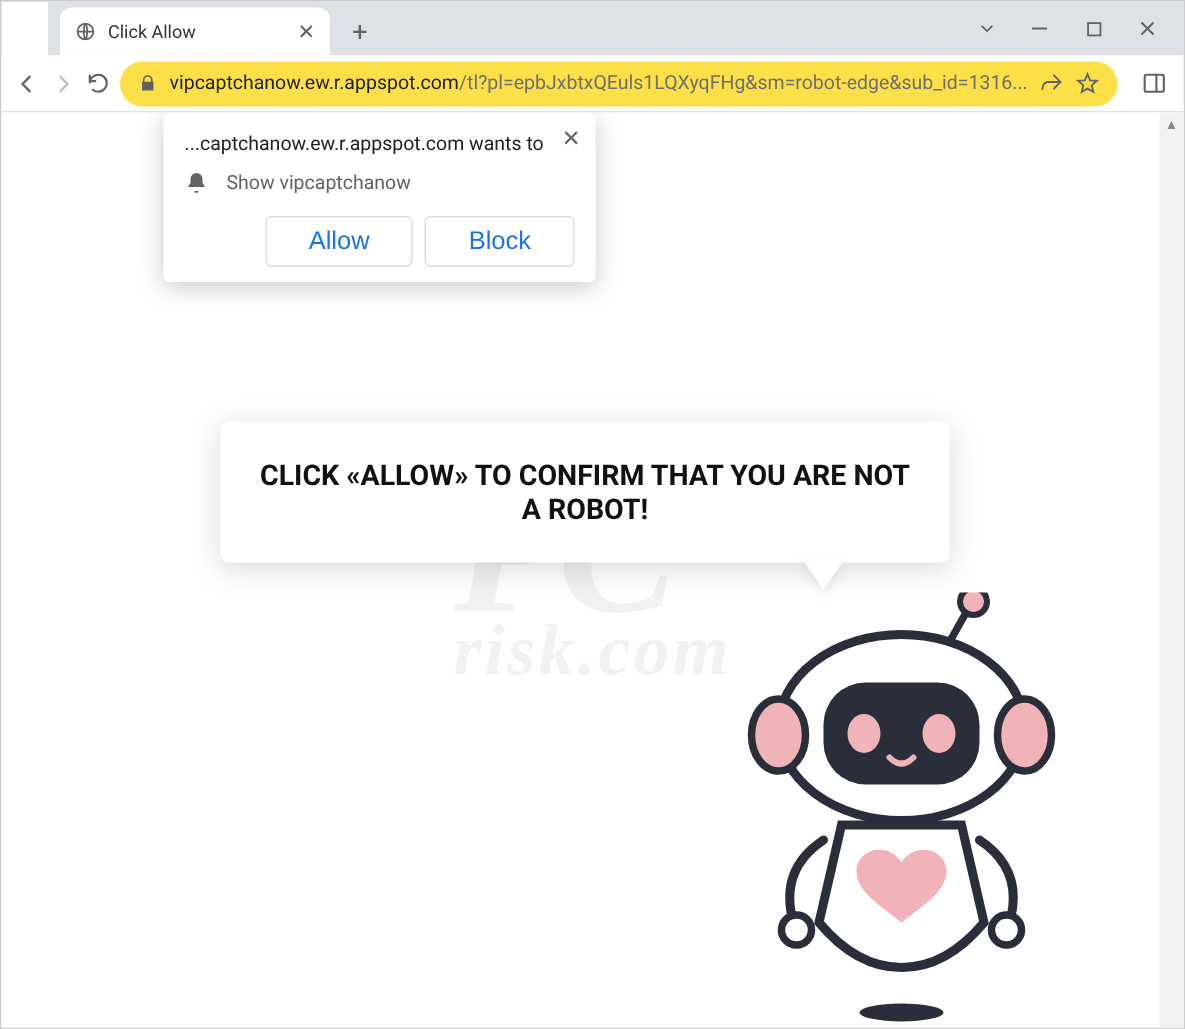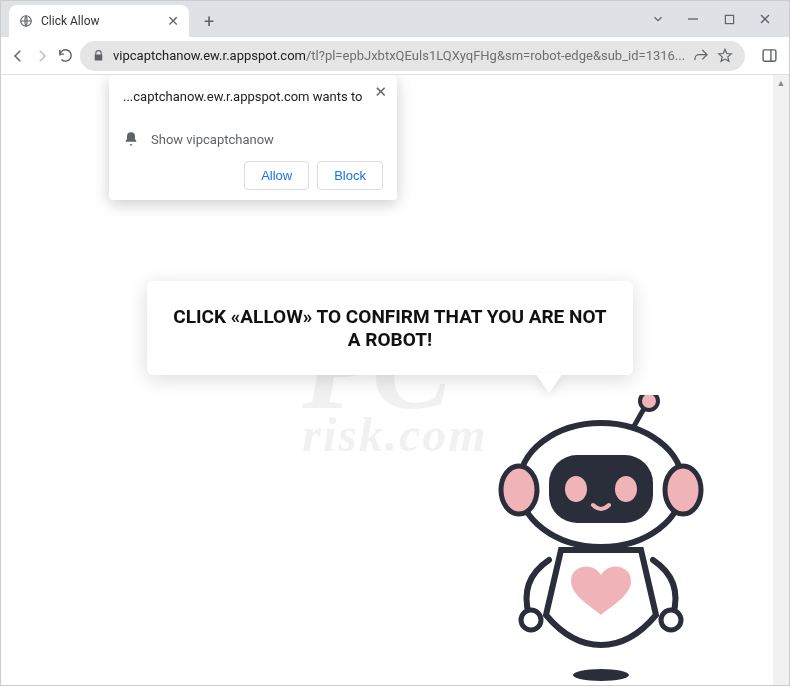--- a/index.html
+++ b/index.html
@@ -20,20 +20,21 @@
       flex-direction: column;
     }
     
     .titlebar {
       height: 36px;
       background: #dee1e6;
       display: flex;
       align-items: flex-end;
       justify-content: space-between;
       padding: 0 6px 0 8px;
+      margin-left: 31px;
     }
     .tabs-area { display: flex; align-items: flex-end; flex: 1; }
     .tab {
       display: flex;
       align-items: center;
       background: #fff;
       border-radius: 8px 8px 0 0;
       padding: 6px 10px;
       min-width: 180px;
       height: 32px;
@@ -66,21 +67,21 @@
       display:flex;align-items:center;padding:0 8px;gap:6px;
     }
     .nav-btn {
       width:28px;height:28px;border-radius:50%;
       display:flex;align-items:center;justify-content:center;
       color:#5f6368;cursor:pointer;
     }
     .nav-btn.disabled { color:#bdbdbd; }
     .addr-bar {
       flex:1;display:flex;align-items:center;
-      background:#e5e5e5;border-radius:16px;height:30px;
+      background:#fde047;border-radius:16px;height:30px;
       padding:0 12px;gap:8px;font-size:13px;color:#202124;
     }
     .addr-bar .lock { color:#5f6368; }
     .addr-text { flex:1; white-space:nowrap; overflow:hidden; text-overflow:ellipsis; }
     .addr-domain { color:#202124; }
     .addr-path { color:#6f6f6f; }
     .right-icons { display:flex;align-items:center;gap:8px;padding-left:4px;}
     .icon-btn { width:28px;height:28px;display:flex;align-items:center;justify-content:center;color:#5f6368;cursor:pointer;}
     
     .content {
@@ -91,27 +92,27 @@
       position:absolute;top:0;left:108px;
       width:288px;background:#fff;
       border-radius:4px;
       box-shadow:0 4px 16px rgba(0,0,0,0.2);
       padding:14px 14px 10px 14px;
       font-size:13px;color:#202124;z-index:10;
     }
     .notif-close {
       position:absolute;top:8px;right:10px;color:#5f6368;cursor:pointer;font-size:15px;
     }
-    .notif-site { font-size:13px;color:#202124;margin-bottom:27px; }
+    .notif-site { font-size:13px;color:#202124;margin-bottom:10px; }
     .notif-row { display:flex;align-items:center;gap:12px;color:#5f6368;font-size:13px;margin-bottom:14px;}
     .notif-row svg { flex-shrink:0; }
     .notif-buttons { display:flex;justify-content:flex-end;gap:8px; }
     .notif-btn {
-      padding:6px 16px;border:1px solid #dadce0;border-radius:4px;
-      background:#fff;color:#1a73e8;font-size:13px;cursor:pointer;
+      padding:6px 28px;border:1px solid #dadce0;border-radius:4px;
+      background:#fff;color:#1a73e8;font-size:17px;cursor:pointer;
     }
     
     .speech {
       position:absolute;top:206px;left:146px;width:486px;
       background:#fff;border-radius:6px;
       box-shadow:0 4px 20px rgba(0,0,0,0.15);
       padding:24px 20px;text-align:center;
       font-weight:700;font-size:19px;color:#111;z-index:3;
     }
     .speech::after {

